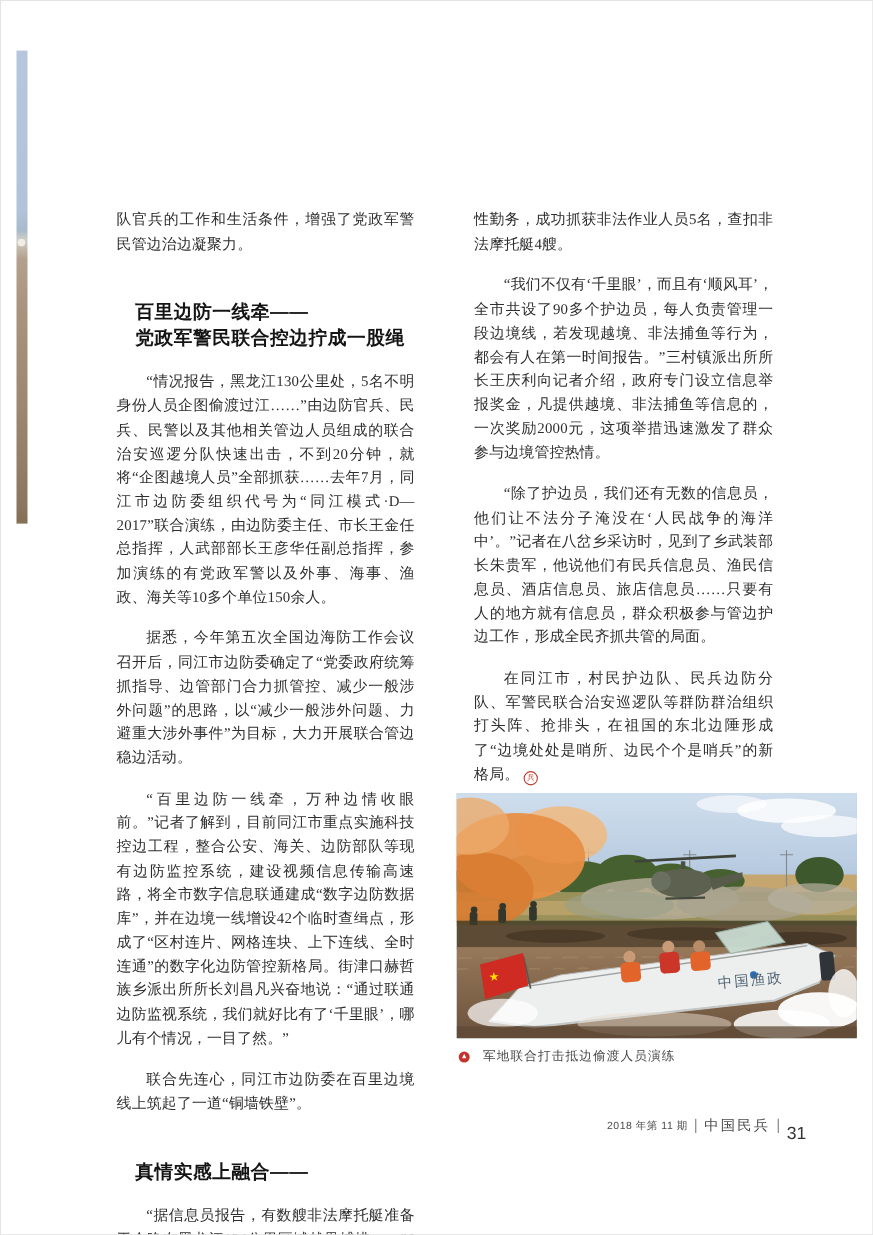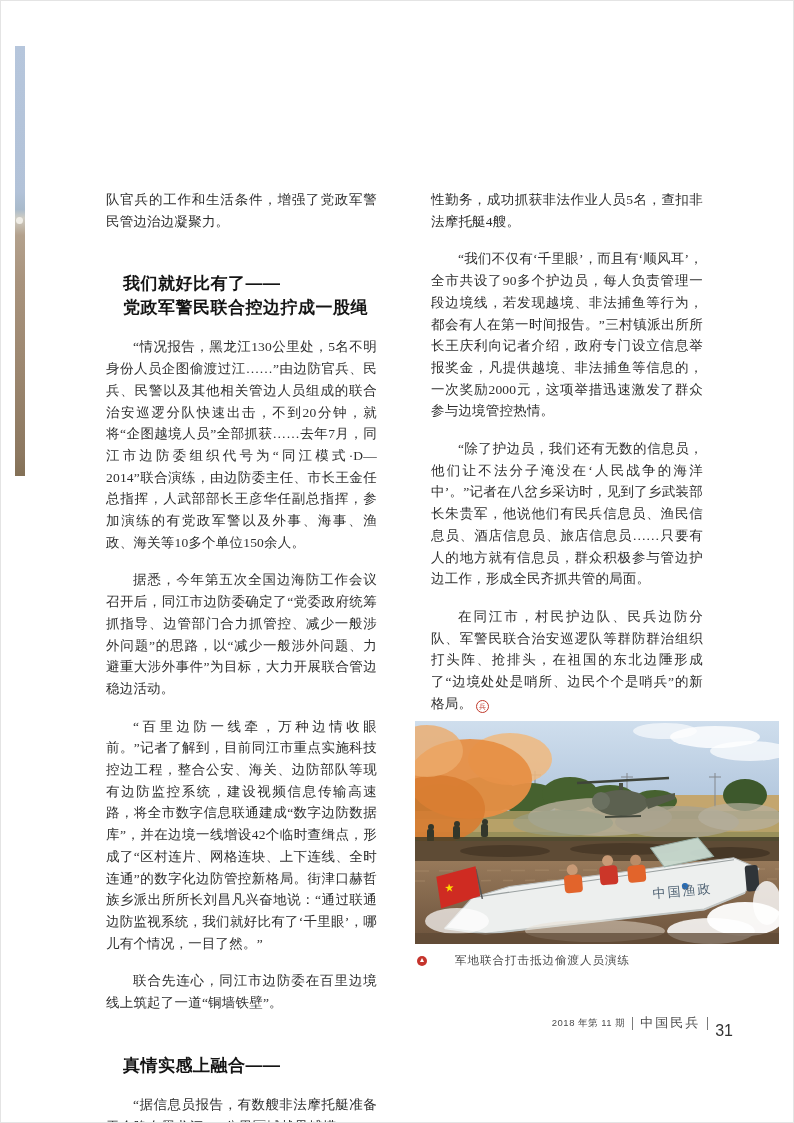--- a/index.html
+++ b/index.html
@@ -43,21 +43,21 @@
     text-indent:0;
   }
   
   .photo {
     position:absolute; left:414px; top:720px; width:364px; height:223px;
     overflow:hidden; background:#b9c8da;
   }
   .photo svg { display:block; }
   .caption {
     position:absolute; left:416px; top:952px; width:360px;
-    display:flex; align-items:center; gap:28px;
+    display:flex; align-items:center; gap:12px;
     font-size:11.5px; color:#4a4a4a; letter-spacing:1px;
   }
   .caption .marker {
     width:10px; height:10px; border-radius:50%; background:#c5342c;
     position:relative; flex:0 0 auto;
   }
   .caption .marker::after {
     content:""; position:absolute; left:3px; top:2.5px;
     border-left:2.5px solid transparent; border-right:2.5px solid transparent;
     border-bottom:4.5px solid #ffffff;
@@ -79,25 +79,25 @@
 <div class="page">
 
   <div class="edge-strip">
     <div class="glint"></div>
   </div>
 
   <div class="col col-left">
     <p class="noindent">队官兵的工作和生活条件，增强了党政军警民管边治边凝聚力。</p>
 
     <div class="sec-heading">
-      <span class="hl">我们就好比有了——</span>
+      <span class="hl">百里边防一线牵——</span>
       <span class="hl">党政军警民联合控边拧成一股绳</span>
     </div>
 
-    <p>“情况报告，黑龙江130公里处，5名不明身份人员企图偷渡过江……”由边防官兵、民兵、民警以及其他相关管边人员组成的联合治安巡逻分队快速出击，不到20分钟，就将“企图越境人员”全部抓获……去年7月，同江市边防委组织代号为“同江模式·D—2014”联合演练，由边防委主任、市长王金任总指挥，人武部部长王彦华任副总指挥，参加演练的有党政军警以及外事、海事、渔政、海关等10多个单位150余人。</p>
+    <p>“情况报告，黑龙江130公里处，5名不明身份人员企图偷渡过江……”由边防官兵、民兵、民警以及其他相关管边人员组成的联合治安巡逻分队快速出击，不到20分钟，就将“企图越境人员”全部抓获……去年7月，同江市边防委组织代号为“同江模式·D—2017”联合演练，由边防委主任、市长王金任总指挥，人武部部长王彦华任副总指挥，参加演练的有党政军警以及外事、海事、渔政、海关等10多个单位150余人。</p>
     <p>据悉，今年第五次全国边海防工作会议召开后，同江市边防委确定了“党委政府统筹抓指导、边管部门合力抓管控、减少一般涉外问题”的思路，以“减少一般涉外问题、力避重大涉外事件”为目标，大力开展联合管边稳边活动。</p>
     <p>“百里边防一线牵，万种边情收眼前。”记者了解到，目前同江市重点实施科技控边工程，整合公安、海关、边防部队等现有边防监控系统，建设视频信息传输高速路，将全市数字信息联通建成“数字边防数据库”，并在边境一线增设42个临时查缉点，形成了“区村连片、网格连块、上下连线、全时连通”的数字化边防管控新格局。街津口赫哲族乡派出所所长刘昌凡兴奋地说：“通过联通边防监视系统，我们就好比有了‘千里眼’，哪儿有个情况，一目了然。”</p>
     <p>联合先连心，同江市边防委在百里边境线上筑起了一道“铜墙铁壁”。</p>
 
     <div class="sec-heading">
       <span class="hl">真情实感上融合——</span>
     </div>
 
     <p>“据信息员报告，有数艘非法摩托艇准备于今晚在黑龙江134公里区域越界捕捞……”6月23日，同江市人武部值班室接到信息员的报告后，迅速通报边防部队，边防某部副营长张建良迅速带领16人进行针对</p>
   </div>

